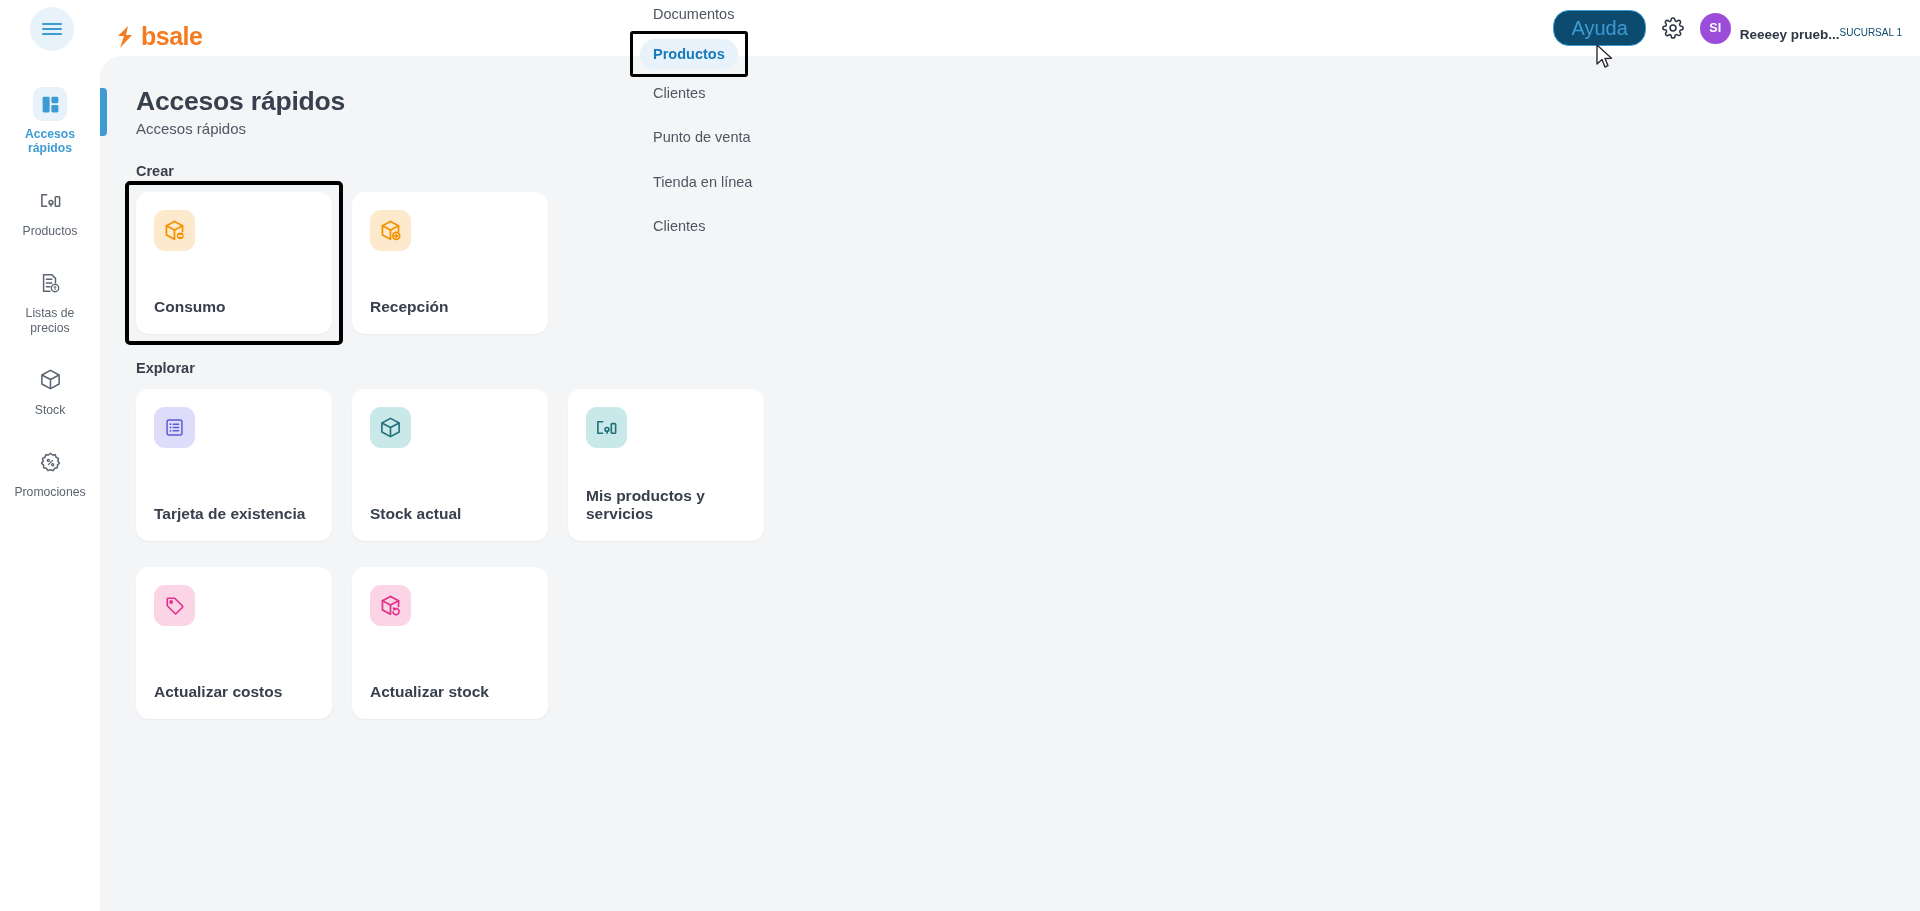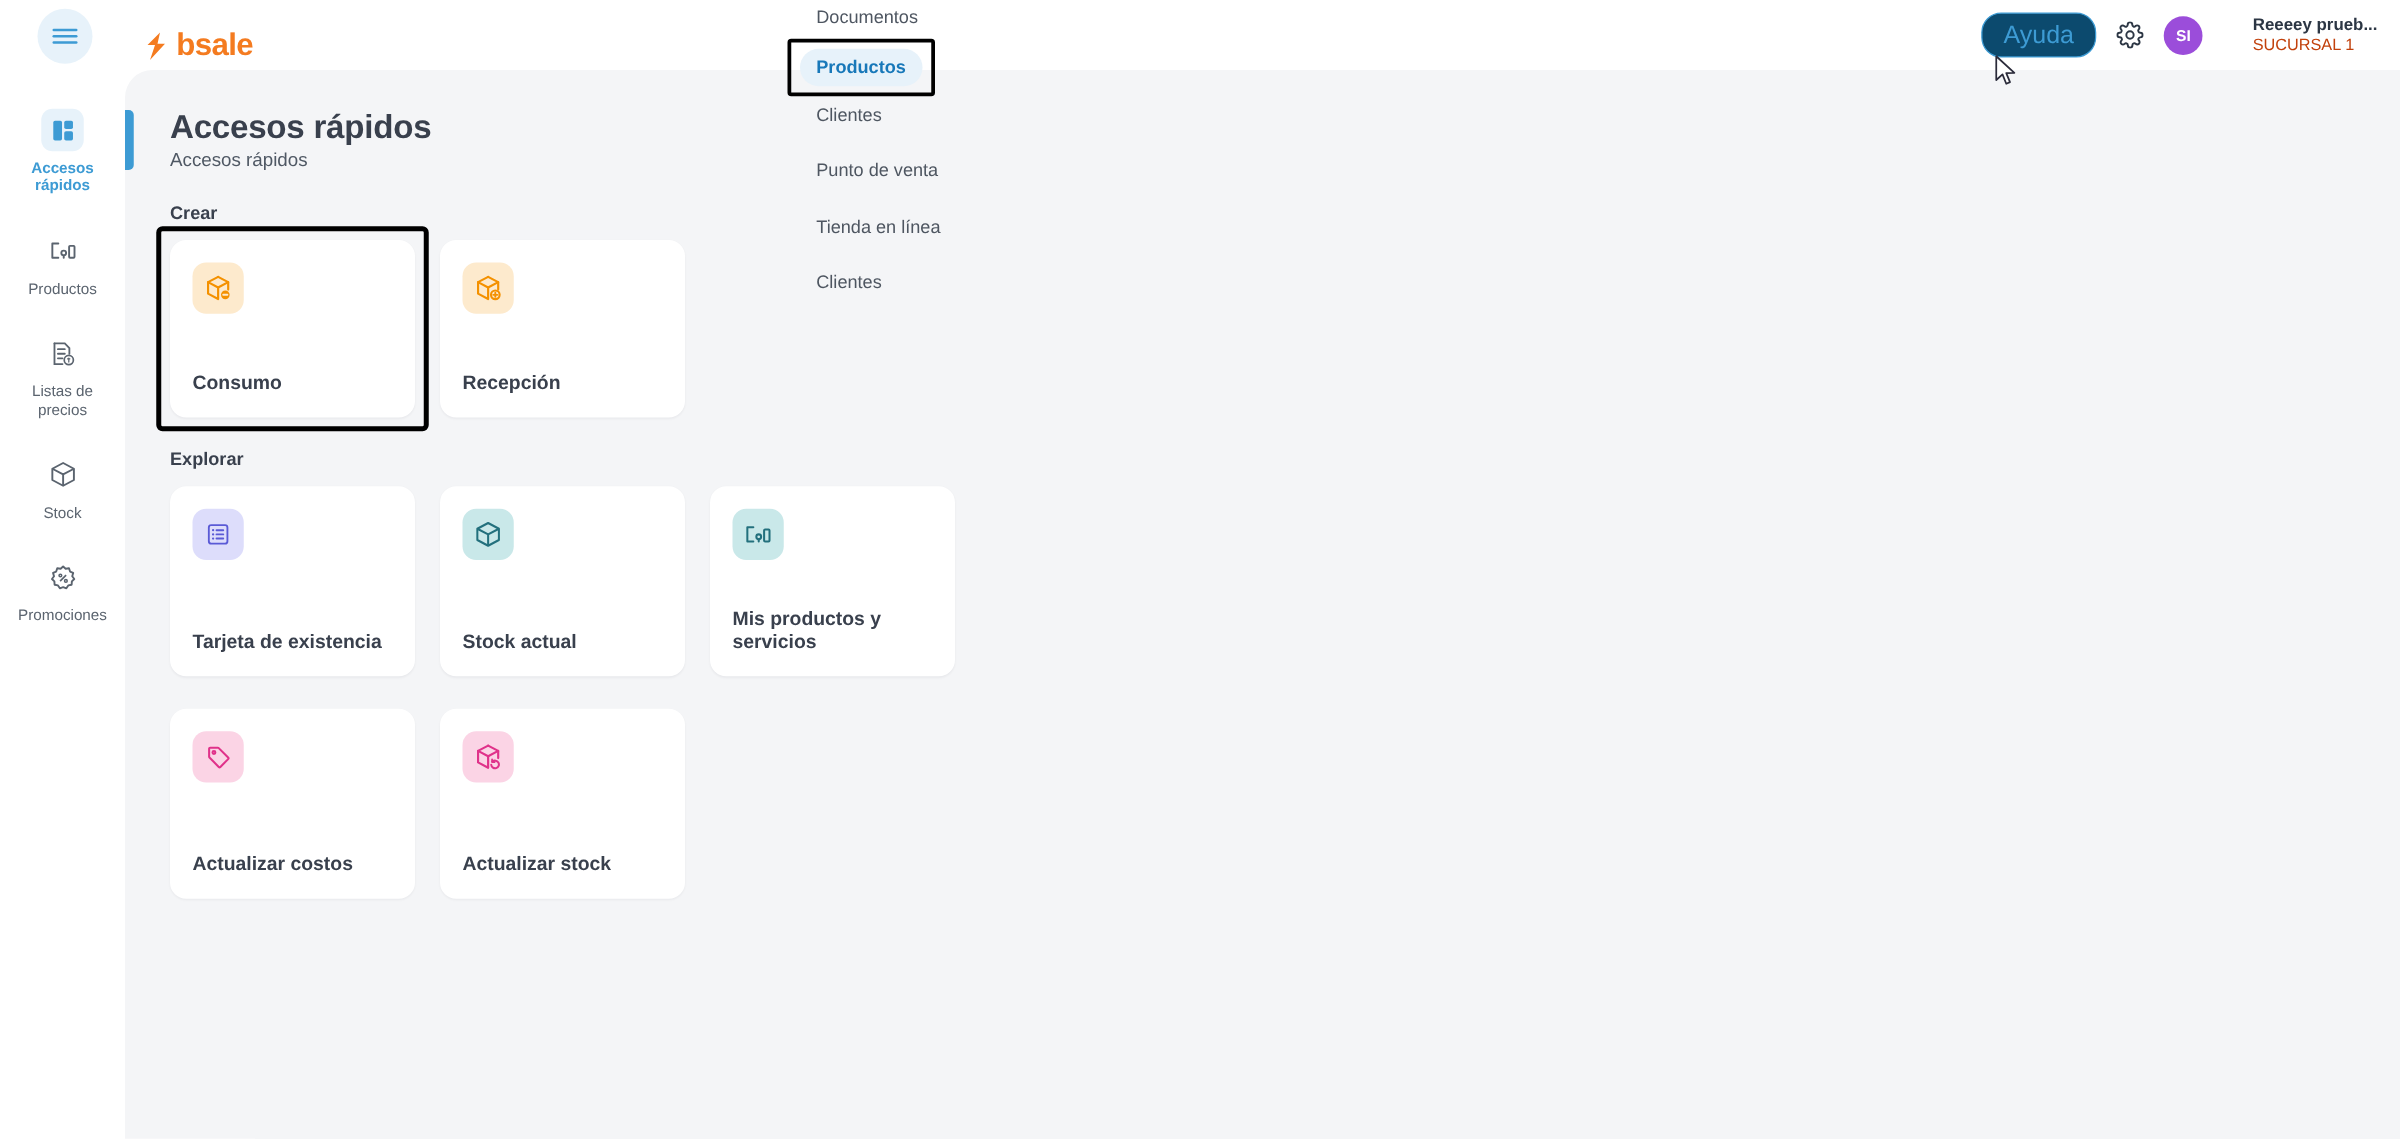--- a/index.html
+++ b/index.html
@@ -44,23 +44,23 @@
     border: 1.5px solid #3d9bd4; color: #3d9bd4; border-radius: 16px;
     padding: 5px 17px; font-size: 20px; background: #0c4a6e; cursor: pointer; line-height: 1.2;
   }
   .gear-btn { cursor: pointer; display: flex; align-items: center; }
   .user-box { display: flex; align-items: flex-end; gap: 9px; cursor: pointer; }
   .avatar {
     width: 31px; height: 31px; border-radius: 50%; background: #9b4dda;
     color: #fff; font-size: 12.5px; font-weight: 700;
     display: flex; align-items: center; justify-content: center;
   }
-  .user-meta { display: flex; flex-direction: column; line-height: 1.22; margin-left: 31px; }
+  .user-meta { display: flex; flex-direction: row; line-height: 1.22; }
   .user-name { font-size: 13.5px; font-weight: 700; color: #2c3644; max-width: 120px; white-space: nowrap; overflow: hidden; }
-  .user-branch { font-size: 13px; color: #c2410c; }
+  .user-branch { font-size: 10px; color: #0c4a6e; }
 
   
   .rail {
     position: absolute; left: 0; top: 56px; width: 100px; height: 855px;
     background: #ffffff; padding-top: 20px; z-index: 15;
   }
   .rail-item {
     width: 100px; padding: 11px 6px 9px; display: flex; flex-direction: column;
     align-items: center; gap: 6px; cursor: pointer; margin-bottom: 8px;
   }

